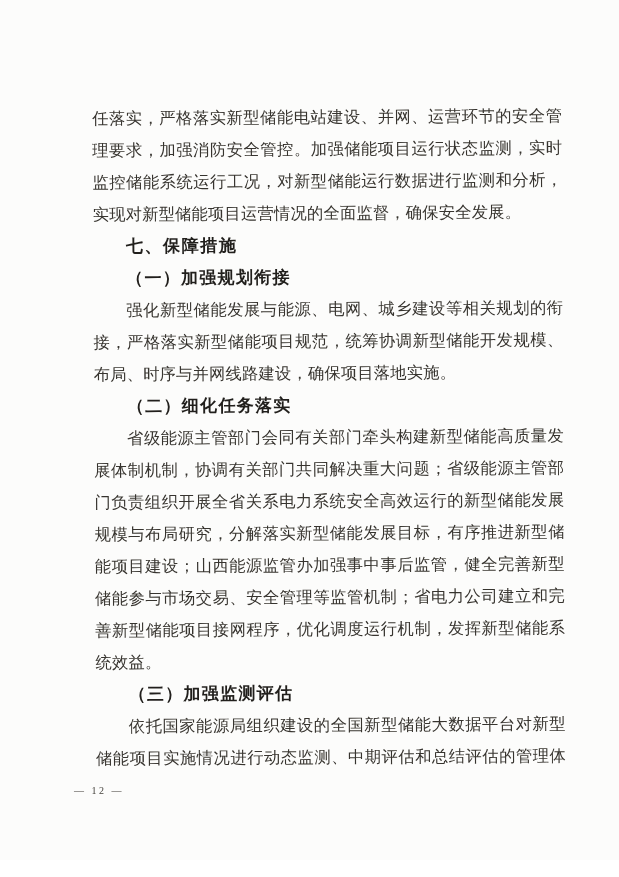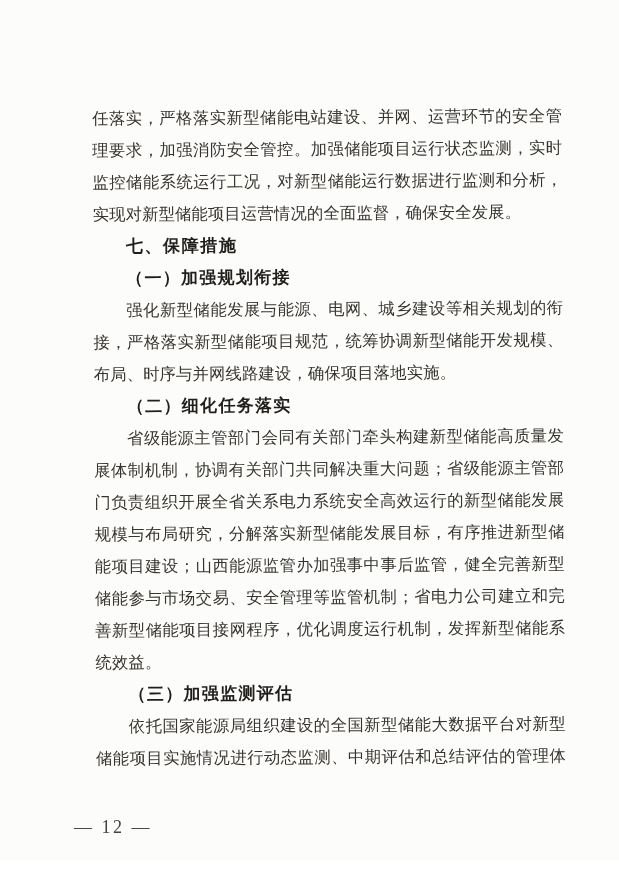--- a/index.html
+++ b/index.html
@@ -46,22 +46,22 @@
     color:var(--ink-heading);
   }
   .h2{
     font-weight:700;
     font-size:17px;
     letter-spacing:1.3px;
     color:var(--ink-heading);
   }
   .footer{
     position:absolute;
-    left:74px;top:817px;
-    font-size:18px;
+    left:74px;top:785px;
+    font-size:10px;
     letter-spacing:2.5px;
     color:#45423d;
     font-family:"Liberation Serif","DejaVu Serif",serif;
   }
 </style>
 </head>
 <body>
 
 <div class="page">
   <div class="text-block">

